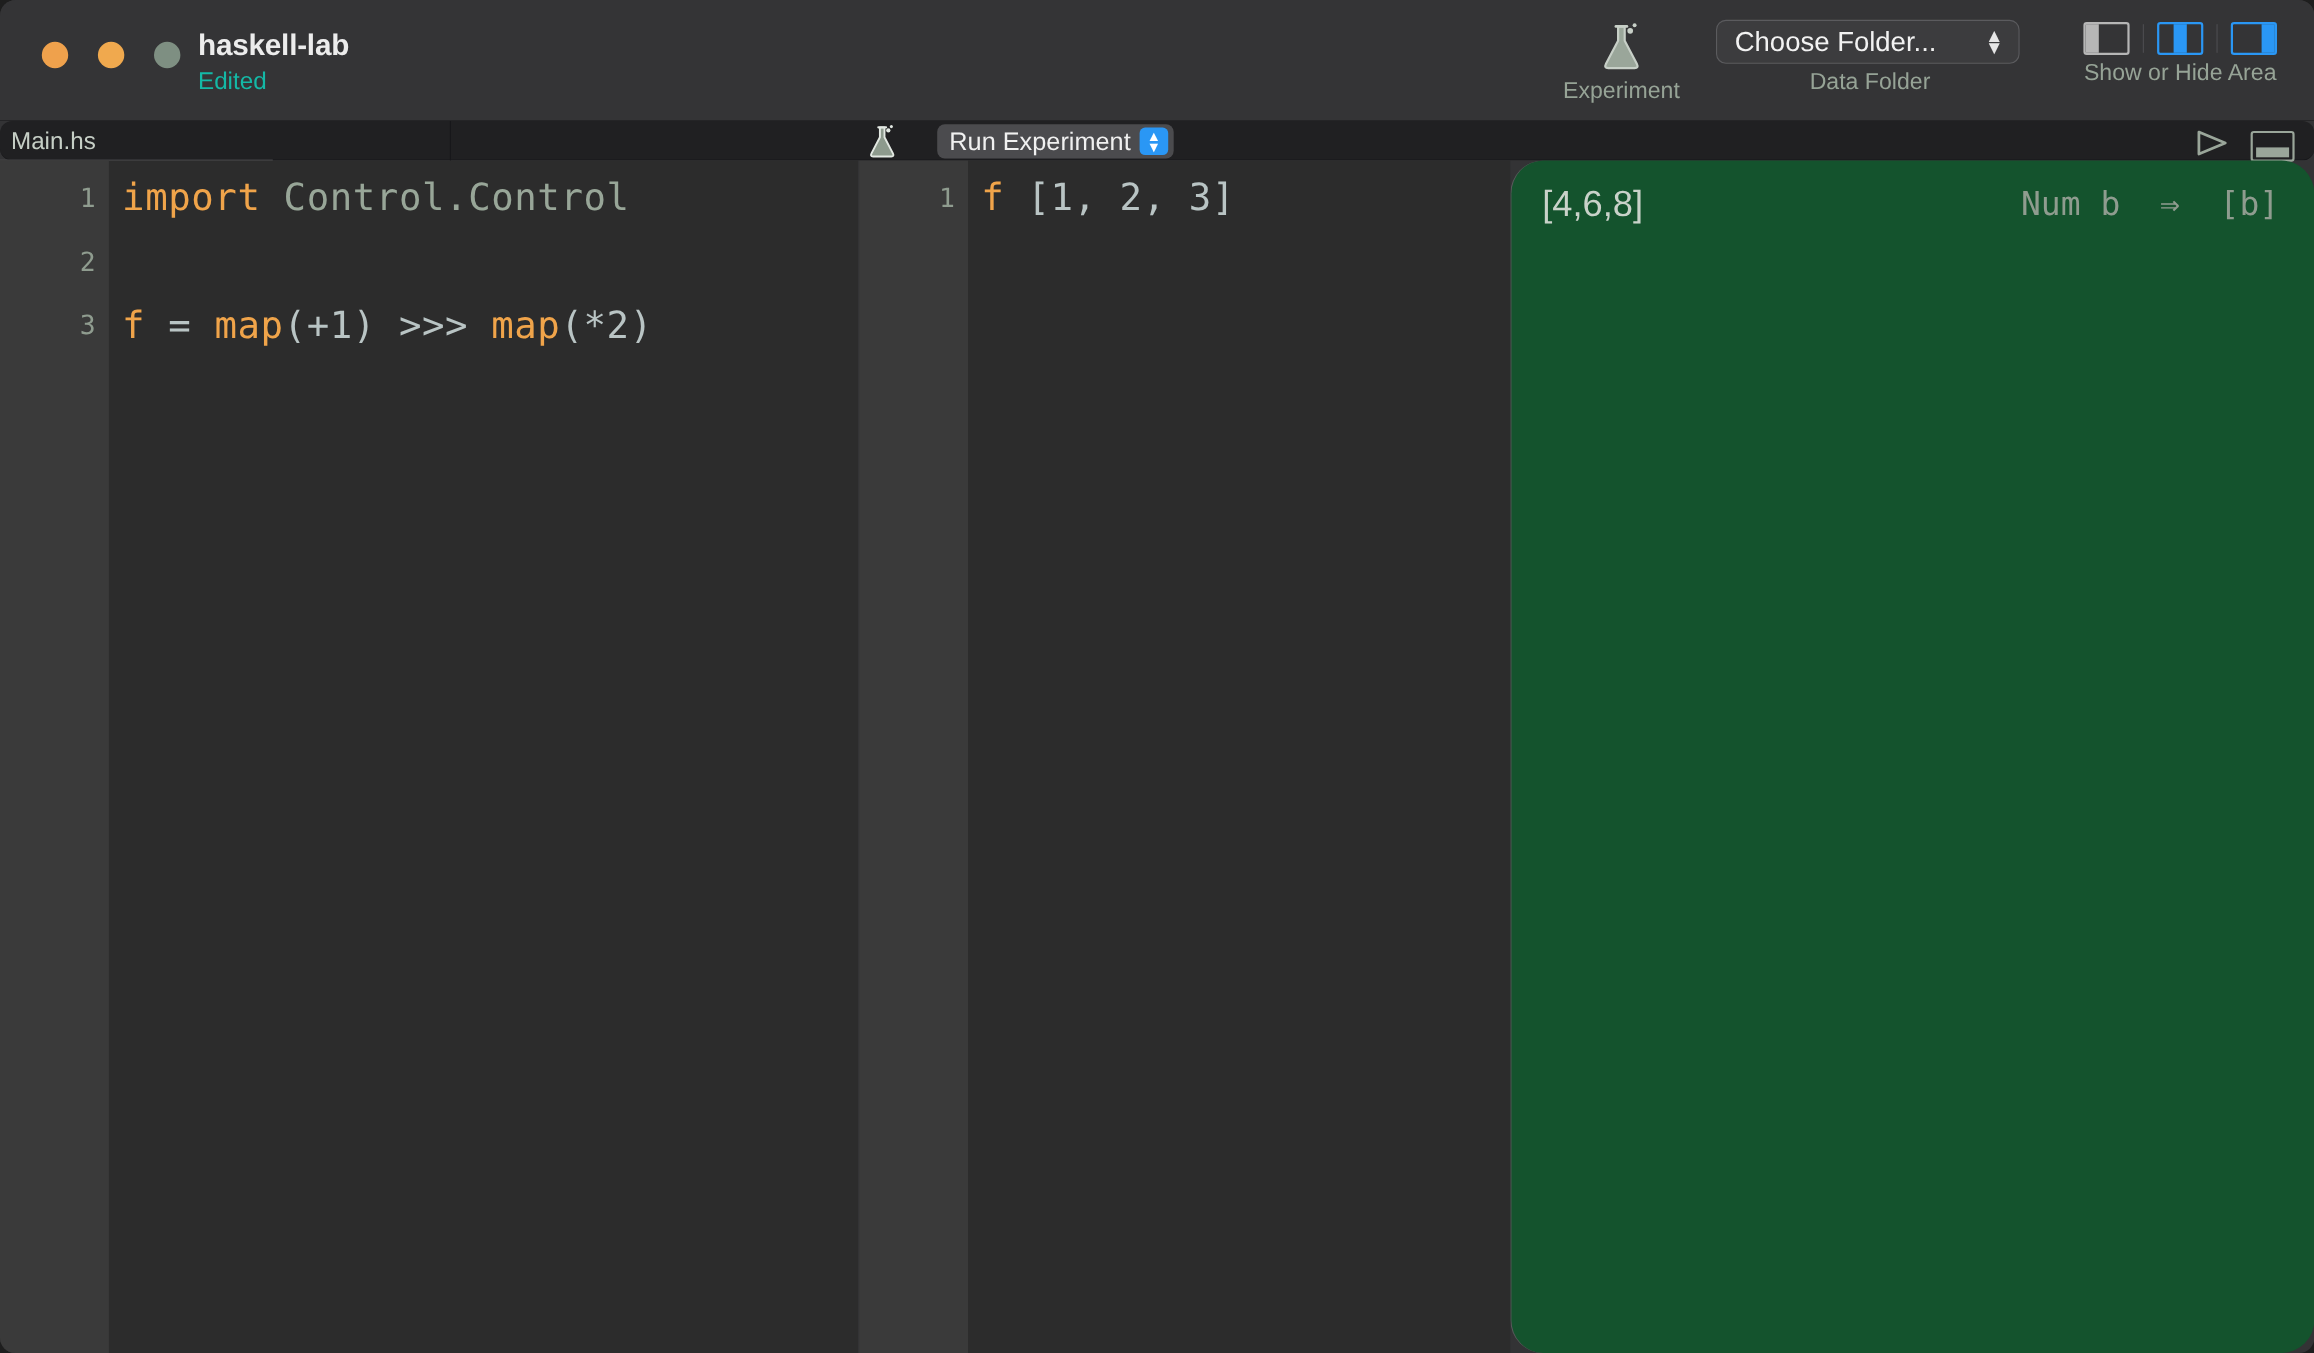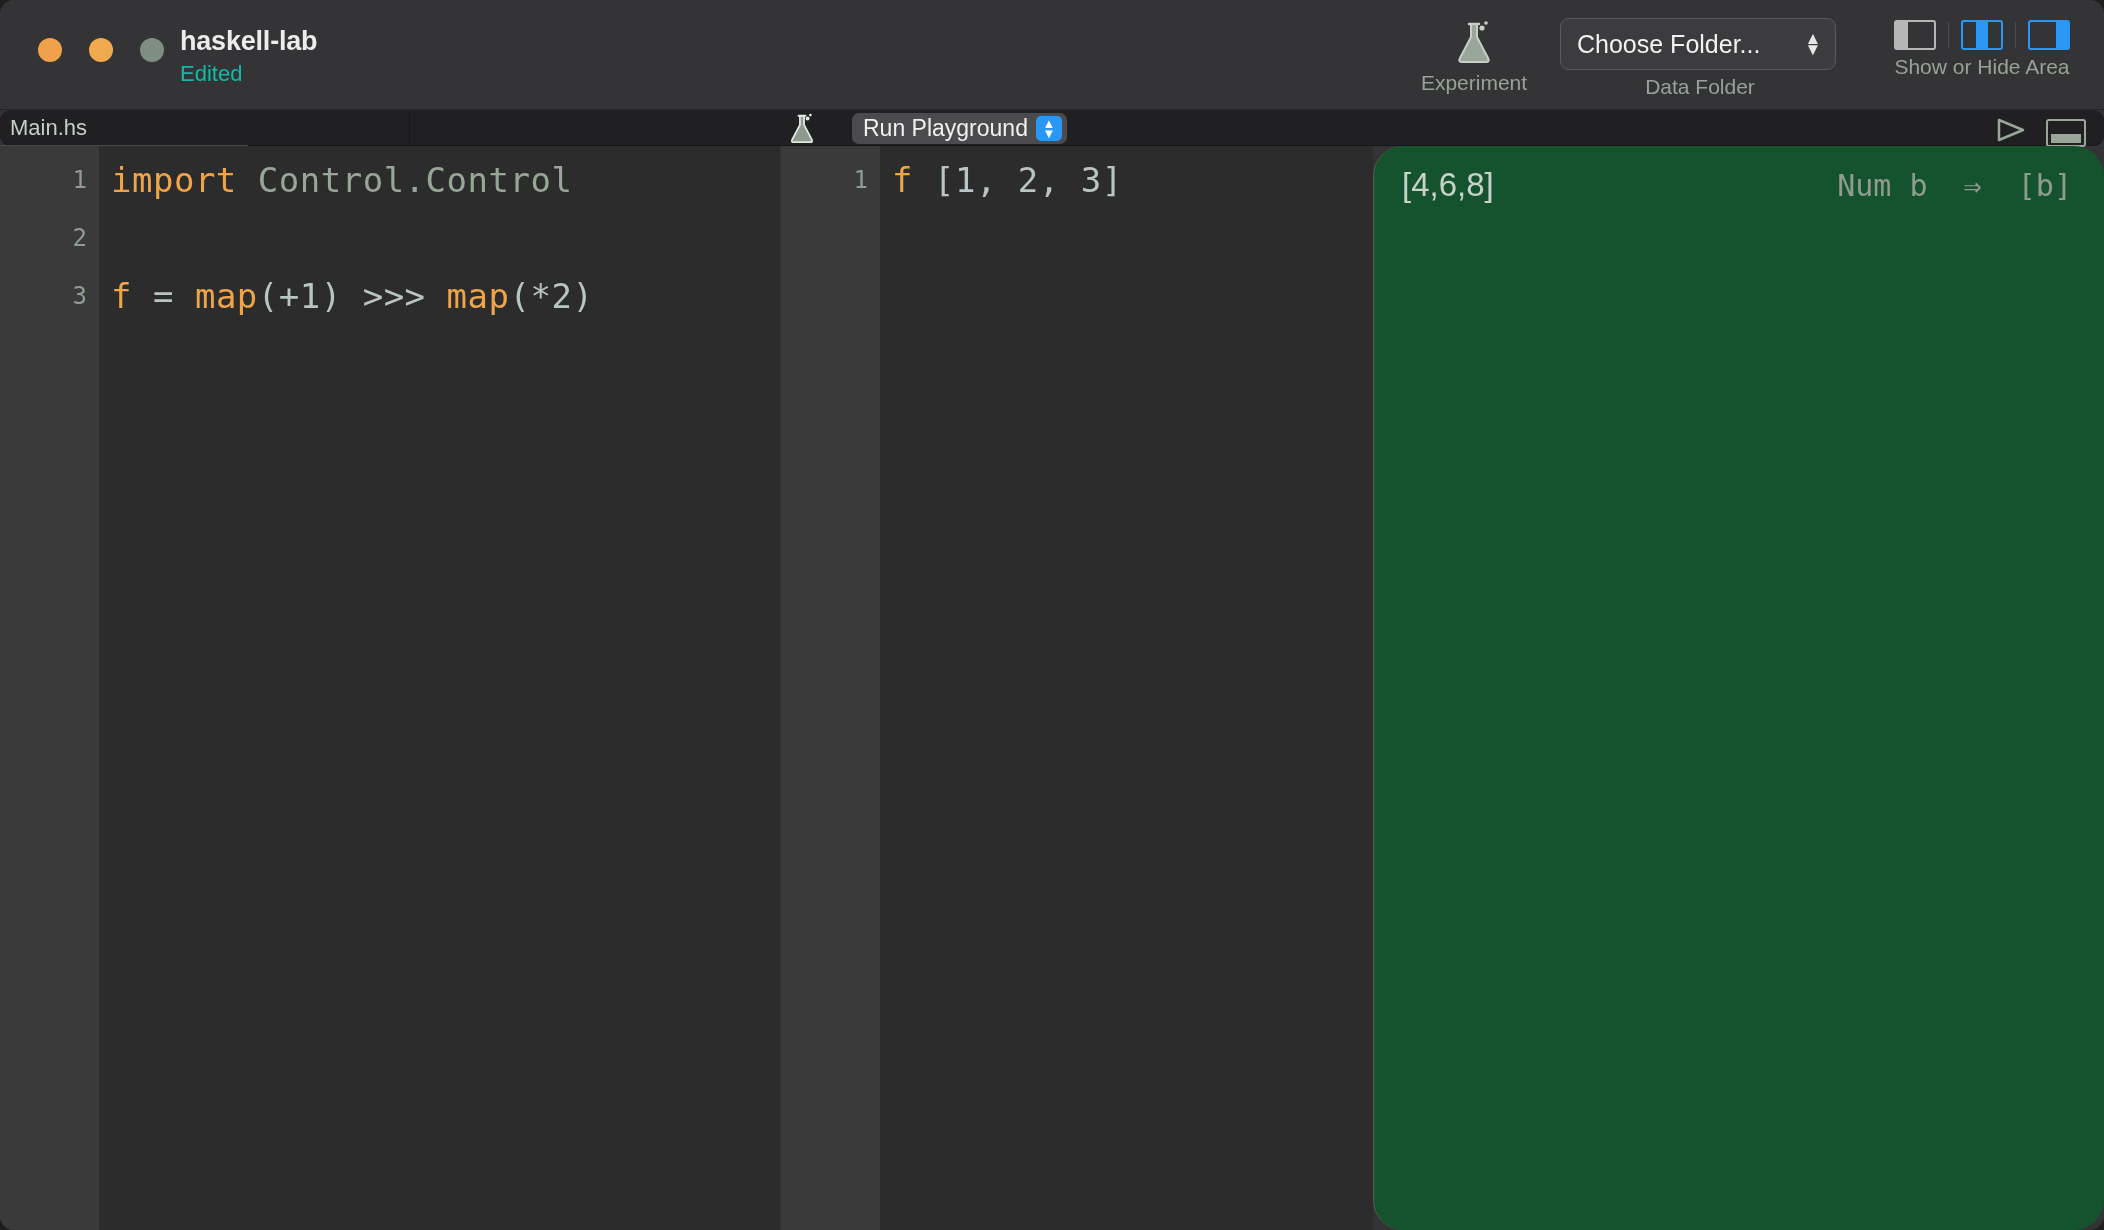--- a/index.html
+++ b/index.html
@@ -45,21 +45,21 @@
     white-space:nowrap;
   }
 
   
   .exp-group { left:1414px; top:20px; width:120px; }
   .flask-ico { display:block; margin:0 auto; }
 
   
   .folder-group { left:1560px; top:18px; width:280px; }
   .popup {
-    width:276px; height:52px;
+    width:276px; height:40px;
     background:#3c3c3e;
     border:1px solid #5b5b5e;
     border-radius:9px;
     display:flex; align-items:center;
     padding:0 12px 0 16px;
     position:relative;
   }
   .popup-text {
     font-size:25px; color:#f2f2f2; flex:1; text-align:left;
     white-space:nowrap; overflow:hidden;
@@ -243,21 +243,21 @@
     <div class="tab-sel-bar"></div>
 
     <svg class="tabbar-flask" width="28" height="32" viewBox="0 0 40 46">
       <path d="M17 4 L17 17 L6 38 Q4 42 8 42 L32 42 Q36 42 34 38 L23 17 L23 4 Z" fill="#8d9a8d" stroke="#e2e8e2" stroke-width="2.5" stroke-linejoin="round"></path>
       <line x1="15" y1="4" x2="25" y2="4" stroke="#e2e8e2" stroke-width="3" stroke-linecap="round"></line>
       <circle cx="28" cy="8" r="2.8" fill="#e2e8e2"></circle>
       <circle cx="32" cy="3" r="2" fill="#e2e8e2"></circle>
     </svg>
 
     <div class="run-btn">
-      <span class="run-btn-text">Run Playground</span>
+      <span class="run-btn-text">Run Experiment</span>
       <span class="run-stepper">
         <span>▲</span>
           <span>▼</span>
       </span>
     </div>
 
     <svg class="play-ico" width="30" height="24" viewBox="0 0 30 24">
       <path d="M3 2 L27 12 L3 22 Z" fill="none" stroke="#9aa69a" stroke-width="2.5" stroke-linejoin="round"></path>
     </svg>
 

